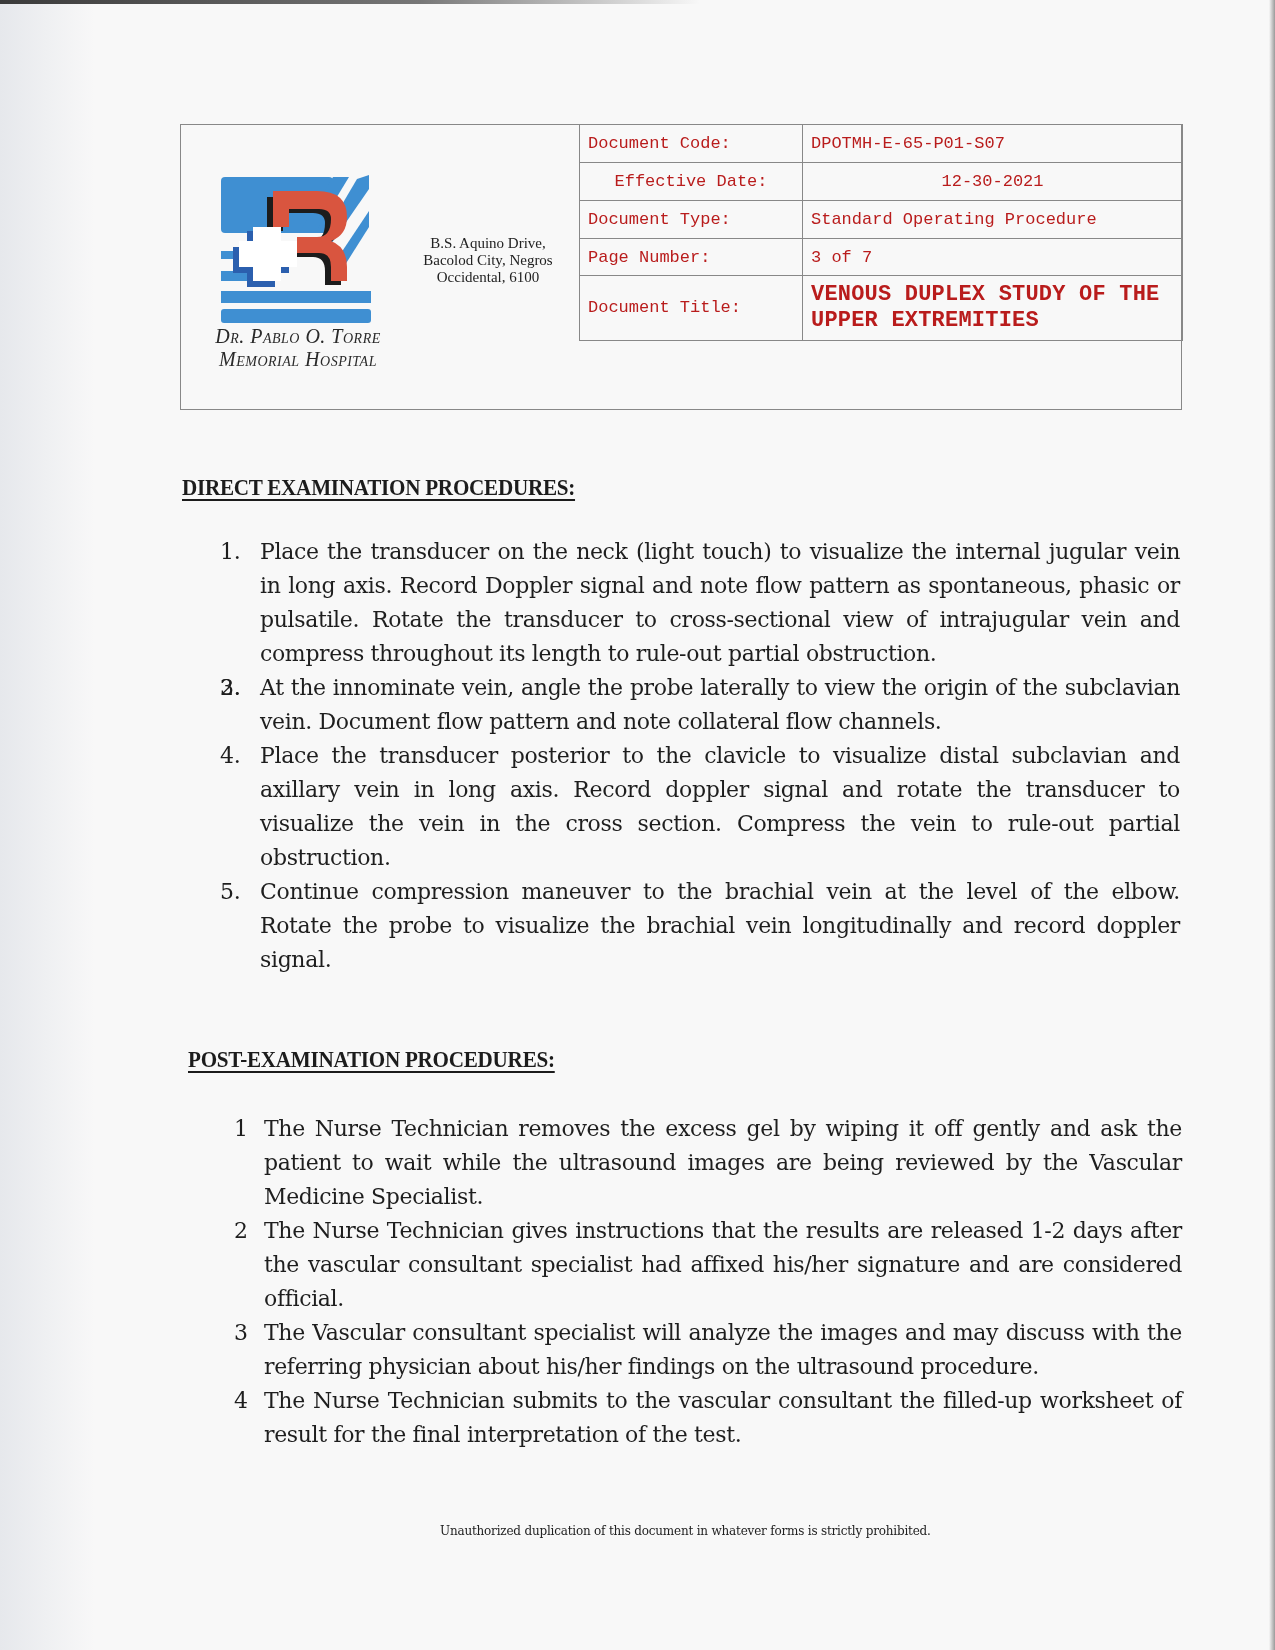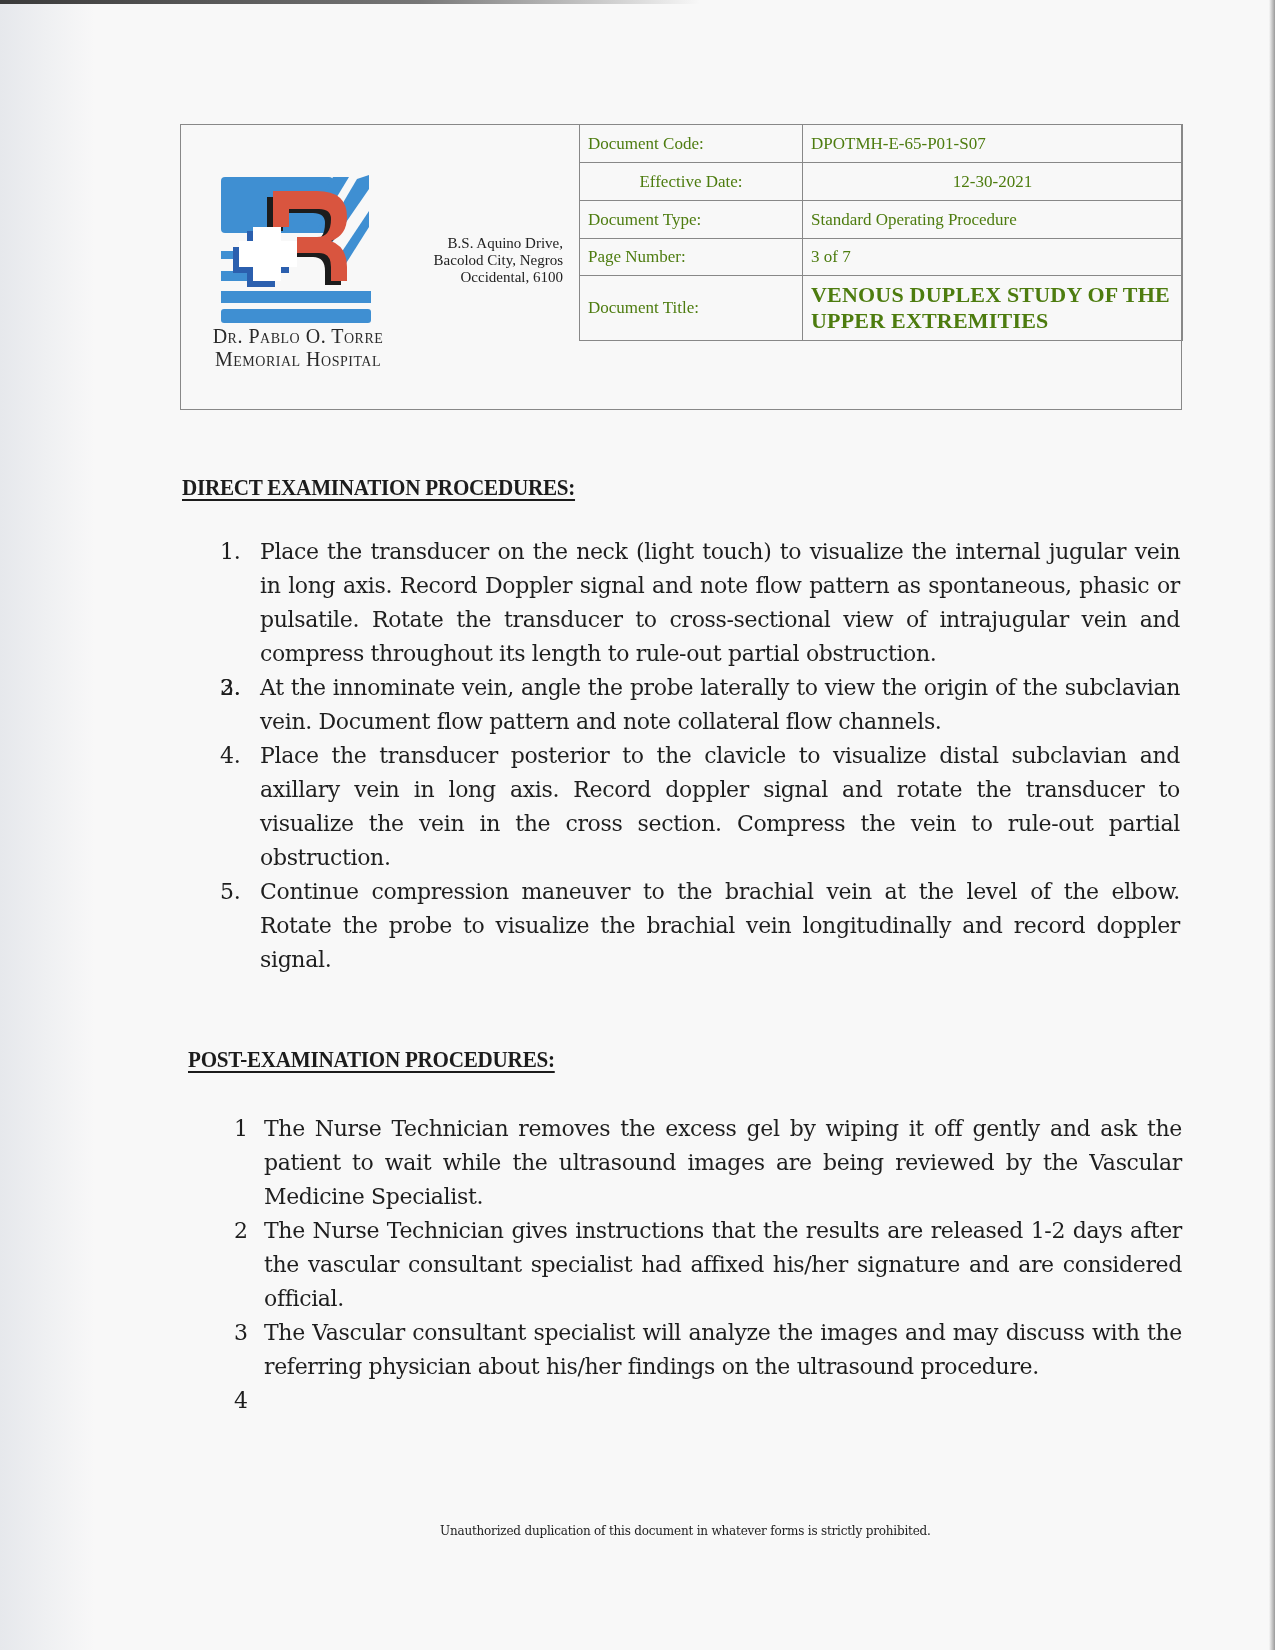--- a/index.html
+++ b/index.html
@@ -15,28 +15,28 @@
     background: linear-gradient(90deg, #e6e8ec, rgba(248,248,248,0)); }
   .scan-right { position: absolute; right: 0; top: 0; width: 6px; height: 1650px;
     background: linear-gradient(90deg, rgba(170,170,170,0), #9a9a9a); }
 
   .header { position: absolute; left: 180px; top: 124px; width: 1002px; height: 286px;
     border: 1px solid #888; box-sizing: border-box; }
   .logo-area { position: absolute; left: 0; top: 0; width: 398px; height: 100%; }
   .logo { position: absolute; left: 36px; top: 50px; width: 158px; height: 150px; }
   .hospital-name { position: absolute; left: 12px; top: 200px; width: 210px; text-align: center;
     font-family: "Liberation Serif", serif; font-variant: small-caps;
-    font-size: 20px; line-height: 23px; letter-spacing: 0.5px; color: #2a2a2a; }
-  .address { position: absolute; left: 232px; top: 110px; width: 150px; text-align: right;
+    font-size: 20px; line-height: 23px; letter-spacing: 0.5px; color: #2a2a2a; font-style: italic; }
+  .address { position: absolute; left: 232px; top: 110px; width: 150px; text-align: center;
     font-family: "Liberation Serif", serif; font-size: 15px; line-height: 17px; color: #222;
     height: 68px; overflow: hidden; }
 
   .meta-table { position: absolute; left: 398px; top: -1px; width: 604px; border-collapse: collapse; }
   .meta-table td { border: 1px solid #888; padding: 0 8px; font-size: 17px; vertical-align: middle;
-    font-family: Liberation Serif, serif; color: #4d7c0f; }
+    font-family: Liberation Mono, monospace; color: #b91c1c; }
   .meta-table td.k { width: 206px; }
   .meta-table tr.r1 td { height: 37px; }
   .meta-table tr.r2 td { height: 37px; text-align: center; }
   .meta-table tr.r3 td { height: 37px; }
   .meta-table tr.r4 td { height: 36px; }
   .meta-table tr.r5 td { height: 61px; line-height: 26px; }
   .meta-table tr.r6 td { height: 64px; line-height: 26px; }
   .meta-table td.title-val { font-weight: bold; font-size: 22px; letter-spacing: 0.2px; }
 
   .section-heading { position: absolute; font-family: "Liberation Serif", serif; font-weight: bold;
@@ -126,16 +126,16 @@
   <li><span class="num">3.</span><span>At the innominate vein, angle the probe laterally to view the origin of the subclavian vein. Document flow pattern and note collateral flow channels.</span></li>
   <li><span class="num">4.</span><span>Place the transducer posterior to the clavicle to visualize distal subclavian and axillary vein in long axis. Record doppler signal and rotate the transducer to visualize the vein in the cross section. Compress the vein to rule-out partial obstruction.</span></li>
   <li><span class="num">5.</span><span>Continue compression maneuver to the brachial vein at the level of the elbow. Rotate the probe to visualize the brachial vein longitudinally and record doppler signal.</span></li>
 </ol>
 
 <div class="section-heading" id="h-post">POST-EXAMINATION PROCEDURES:</div>
 <ol class="proc" id="post-list">
   <li><span class="num">1</span><span>The Nurse Technician removes the excess gel by wiping it off gently and ask the patient to wait while  the ultrasound images are being reviewed by the Vascular Medicine Specialist.</span></li>
   <li><span class="num">2</span><span>The Nurse Technician gives instructions that the results are released 1-2 days after the vascular consultant specialist had affixed his/her signature and are considered official.</span></li>
   <li><span class="num">3</span><span>The Vascular consultant specialist will analyze the images and may discuss with the referring physician about his/her findings on the ultrasound procedure.</span></li>
-  <li><span class="num">4</span></li>
+  <li><span class="num">4</span><span>The Nurse Technician submits to the vascular consultant the filled-up worksheet of result for the final interpretation of the test.</span></li>
 </ol>
 
 <div class="footer-note">Unauthorized duplication of this document in whatever forms is strictly prohibited.</div>
 
 </body></html>

